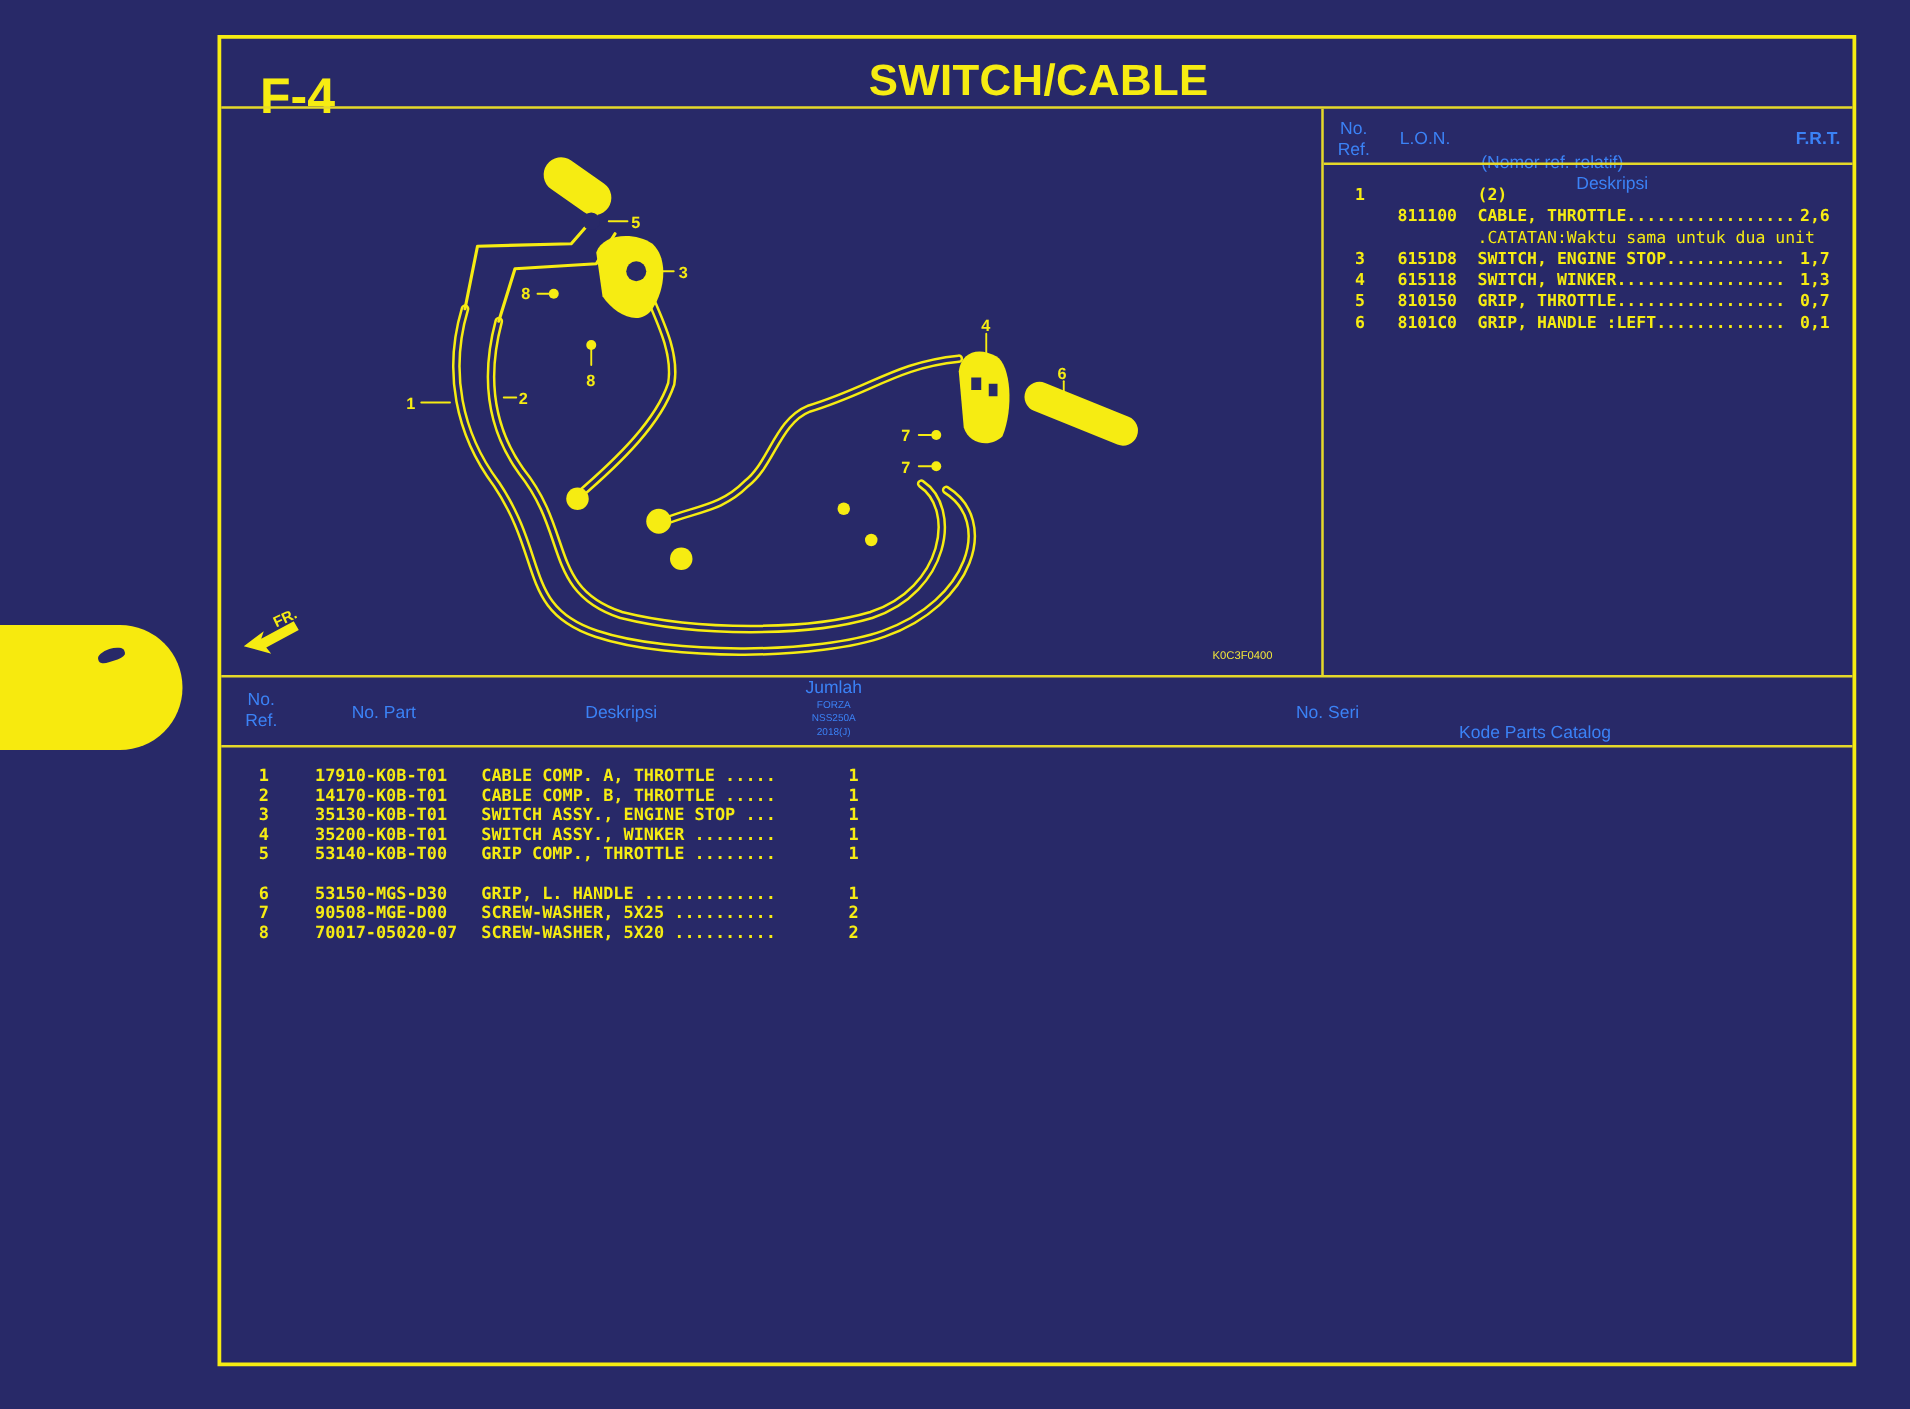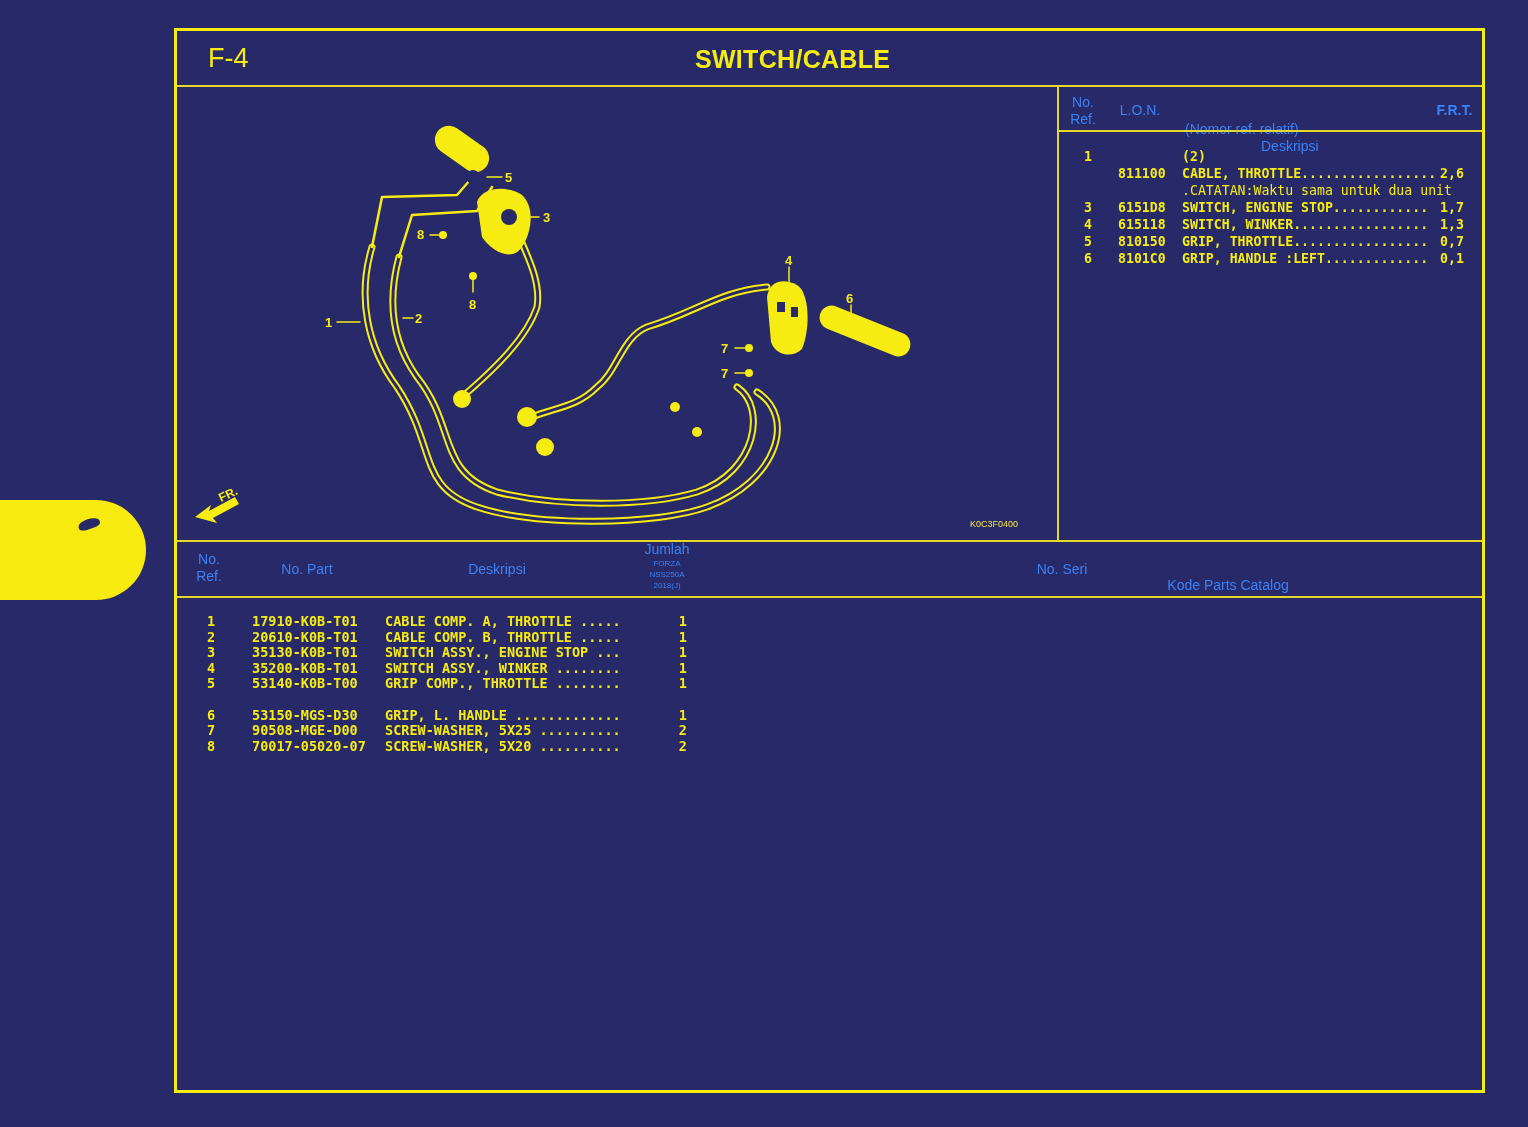--- a/index.html
+++ b/index.html
@@ -14,22 +14,22 @@
   .side-tab .notch {
     position:absolute; left:78px; top:19px; width:22px; height:10px;
     background:#282968; border-radius:60% 60% 40% 40%; transform:rotate(-18deg);
   }
   .frame {
     position:absolute; left:174px; top:28px; width:1305px; height:1059px;
     border:3px solid #f6ec12;
   }
   .hline { position:absolute; height:2px; background:#e5d92a; }
   .vline { position:absolute; width:2px; background:#e5d92a; }
-  .code { position:absolute; left:31px; top:12px; font-size:27px; font-weight:normal; }
-  .title { position:absolute; left:518px; top:14px; font-size:25px; font-weight:bold; letter-spacing:0.3px; }
+  .code { position:absolute; left:31px; top:24px; font-size:40px; font-weight:bold; }
+  .title { position:absolute; left:518px; top:14px; font-size:35px; font-weight:bold; letter-spacing:0.3px; }
   .hdr { position:absolute; font-size:14px; color:#3b82f6; text-align:center; line-height:17px; }
   .mono { font-family:"DejaVu Sans Mono", monospace; font-weight:bold; color:#f6ec12; }
   .ref-list { position:absolute; left:895px; top:117px; font-size:13.2px; line-height:17px; }
   .ref-row { display:flex; white-space:pre; }
   .ref-row .no { width:34px; padding-left:12px; }
   .ref-row .lon { width:64px; }
   .ref-row .desc { width:258px; }
   .ref-row .frt { width:40px; }
   .parts { position:absolute; left:20px; top:583px; font-size:13.5px; line-height:15.6px; }
   .prow { display:flex; white-space:pre; height:15.6px; }
@@ -165,21 +165,21 @@
     <div style="font-size:8px;line-height:11px;">FORZA</div>
     <div style="font-size:8px;line-height:11px;">NSS250A</div>
     <div style="font-size:8px;line-height:11px;">2018(J)</div>
   </div>
   <div class="hdr" style="left:845px;top:530px;width:80px;">No. Seri</div>
   <div class="hdr" style="left:971px;top:530px;width:160px;margin-top:16px;">Kode Parts Catalog</div>
   <div class="hline" style="left:0;top:565px;width:1305px;"></div>
 
   <div class="parts mono">
     <div class="prow"><span class="no">1</span><span class="pn">17910-K0B-T01</span><span class="desc">CABLE COMP. A, THROTTLE .....</span><span class="qty">1</span></div>
-    <div class="prow"><span class="no">2</span><span class="pn">20610-K0B-T01</span><span class="desc">CABLE COMP. B, THROTTLE .....</span><span class="qty">1</span></div>
+    <div class="prow"><span class="no">2</span><span class="pn">14170-K0B-T01</span><span class="desc">CABLE COMP. B, THROTTLE .....</span><span class="qty">1</span></div>
     <div class="prow"><span class="no">3</span><span class="pn">35130-K0B-T01</span><span class="desc">SWITCH ASSY., ENGINE STOP ...</span><span class="qty">1</span></div>
     <div class="prow"><span class="no">4</span><span class="pn">35200-K0B-T01</span><span class="desc">SWITCH ASSY., WINKER ........</span><span class="qty">1</span></div>
     <div class="prow"><span class="no">5</span><span class="pn">53140-K0B-T00</span><span class="desc">GRIP COMP., THROTTLE ........</span><span class="qty">1</span></div>
     <div class="prow gap"><span class="no">6</span><span class="pn">53150-MGS-D30</span><span class="desc">GRIP, L. HANDLE .............</span><span class="qty">1</span></div>
     <div class="prow"><span class="no">7</span><span class="pn">90508-MGE-D00</span><span class="desc">SCREW-WASHER, 5X25 ..........</span><span class="qty">2</span></div>
     <div class="prow"><span class="no">8</span><span class="pn">70017-05020-07</span><span class="desc">SCREW-WASHER, 5X20 ..........</span><span class="qty">2</span></div>
   </div>
 </div>
 
 </body></html>

